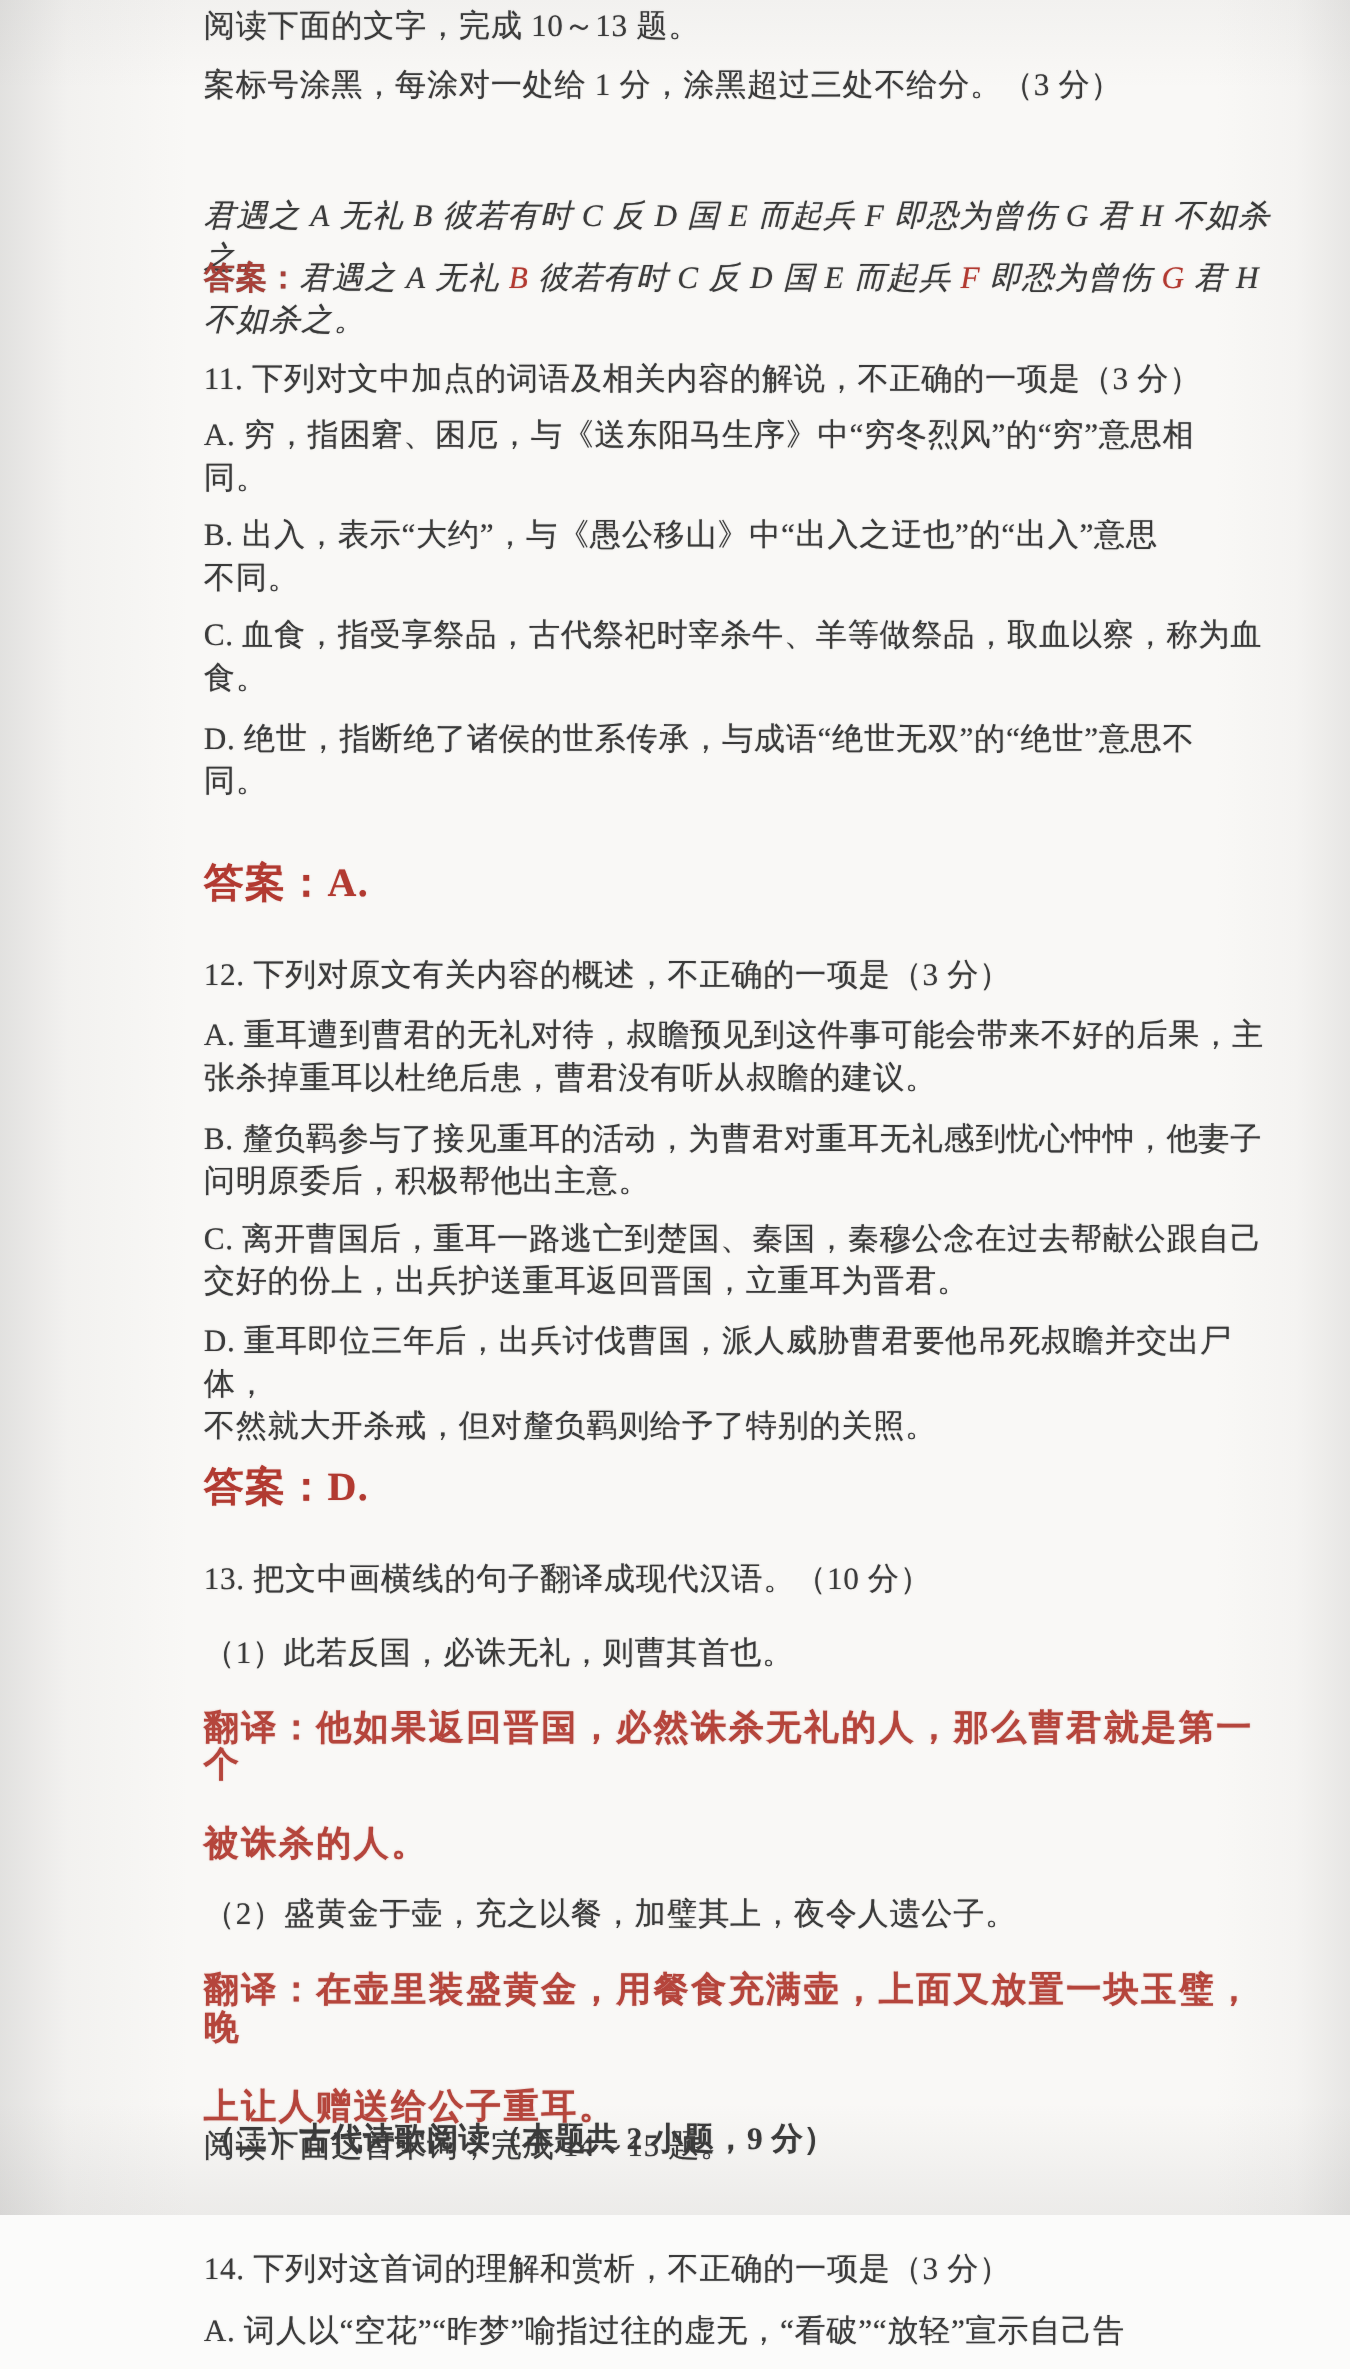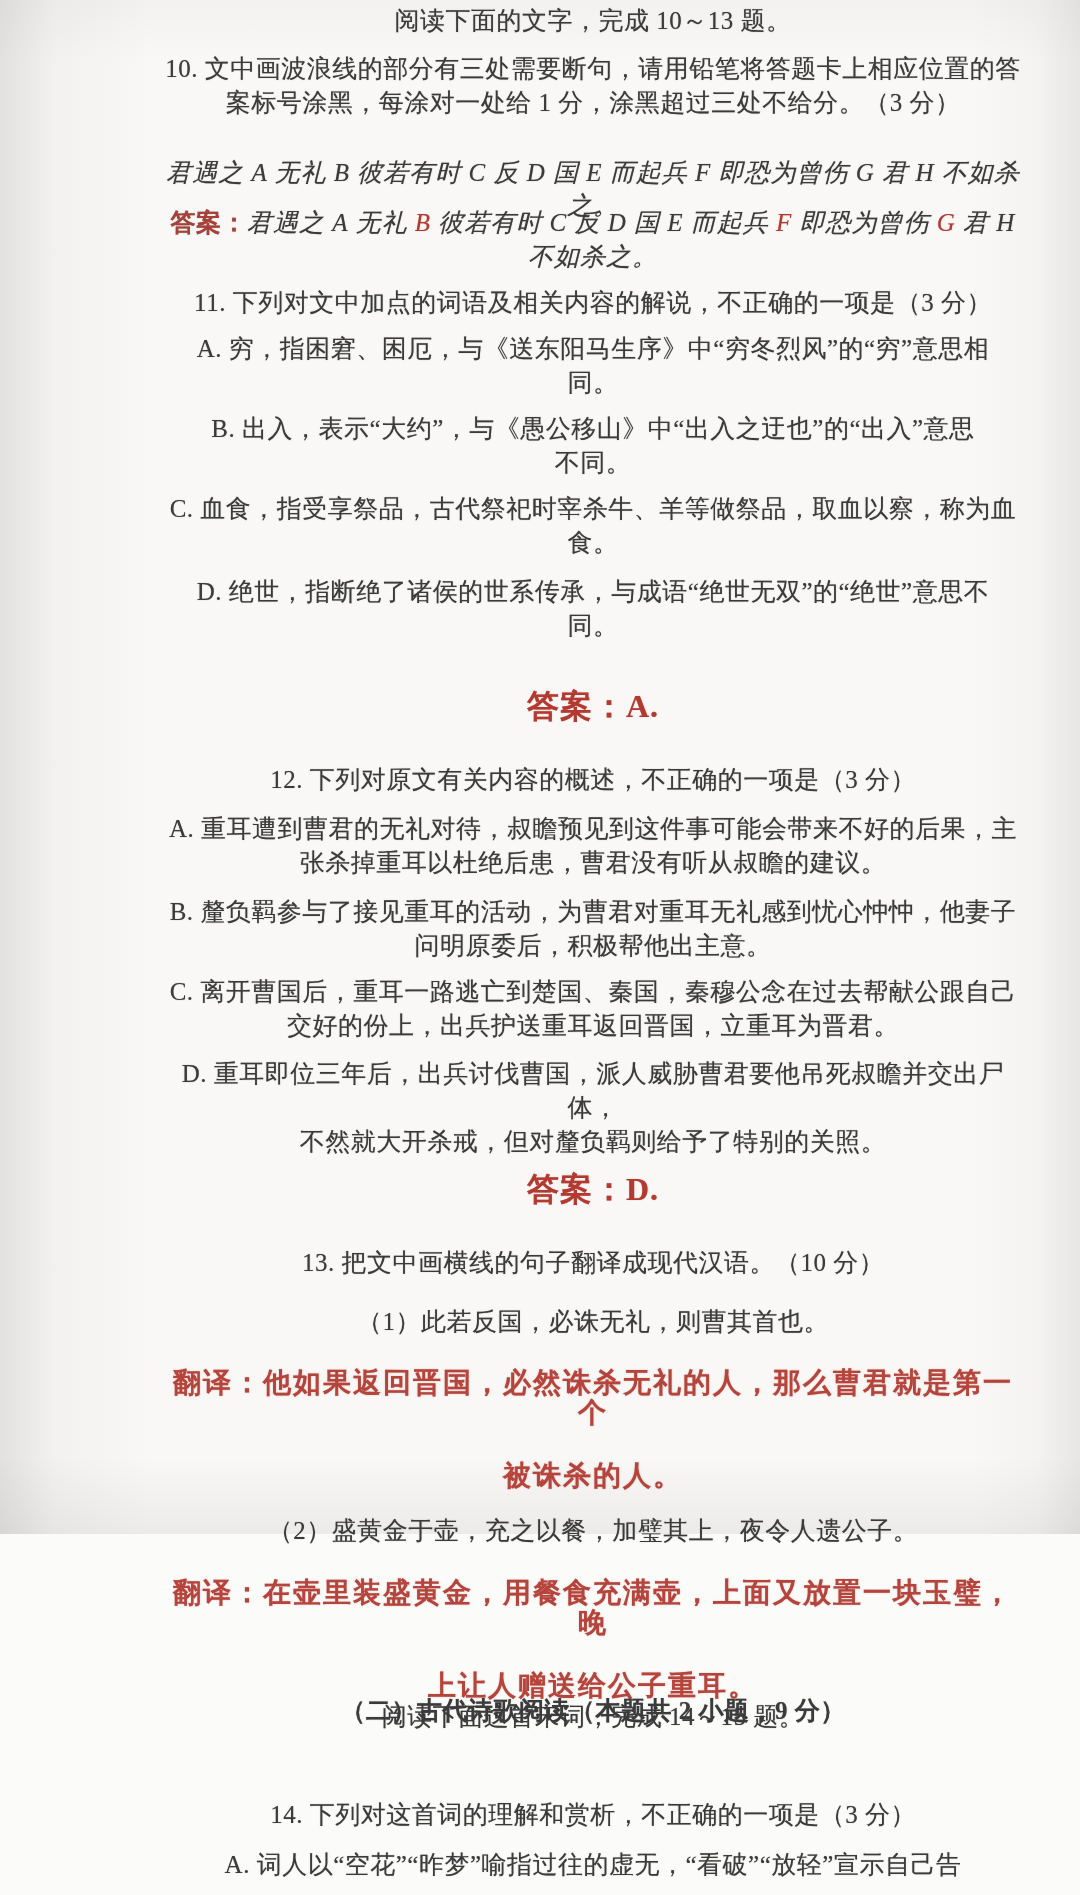--- a/index.html
+++ b/index.html
@@ -4,28 +4,27 @@
 <style>
   html, body { margin: 0; padding: 0; }
   body {
     width: 1080px; height: 1895px;
     font-family: "Liberation Serif", "DejaVu Serif", serif;
     background: #fbfbfa;
     overflow: hidden;
   }
   .page {
     position: relative;
-    width: 1080px; height: 1534px;
+    width: 1080px; height: 1772px;
     background:
       linear-gradient(90deg, rgba(120,120,120,0.18) 0%, rgba(150,150,150,0.07) 5%, rgba(0,0,0,0) 14%),
       linear-gradient(270deg, rgba(120,120,120,0.14) 0%, rgba(150,150,150,0.05) 4%, rgba(0,0,0,0) 10%),
       linear-gradient(180deg, rgba(130,130,130,0.06) 0%, rgba(0,0,0,0) 4%),
       linear-gradient(0deg, rgba(120,120,120,0.10) 0%, rgba(0,0,0,0) 5%),
       #f9f8f6;
-    text-align: center;
   }
   .blk {
     position: absolute;
     left: 163px;
     width: 860px;
     font-size: 25px;
     color: #3b3b3b;
     text-shadow: 0 0 1px rgba(70,70,70,0.55);
     letter-spacing: 0.5px;
   }
@@ -51,21 +50,20 @@
   .bold { font-weight: bold; }
 </style>
 </head>
 <body>
 
 <div class="page">
 
   <div class="blk" style="top:4px">阅读下面的文字，完成 10～13 题。</div>
 
   <div class="blk" style="top:52px">
-      <div>10. 文中画波浪线的部分有三处需要断句，请用铅笔将答题卡上相应位置的答</div>
       <div>案标号涂黑，每涂对一处给 1 分，涂黑超过三处不给分。（3 分）</div>
     </div>
 
   <div class="blk kai" style="top:156px">君遇之 A 无礼 B 彼若有时 C 反 D 国 E 而起兵 F 即恐为曾伤 G 君 H 不如杀之。</div>
 
   <div class="blk ans-line" style="top:206px">
     <span class="ans-label">答案：</span><span class="kai">君遇之 A 无礼 </span><span class="kai red">B</span><span class="kai"> 彼若有时 C 反 D 国 E 而起兵 </span><span class="kai red">F</span><span class="kai"> 即恐为曾伤 </span><span class="kai red">G</span><span class="kai"> 君 H 不如杀之。</span>
   </div>
 
   <div class="blk" style="top:286px">11. 下列对文中加点的词语及相关内容的解说，不正确的一项是（3 分）</div>

